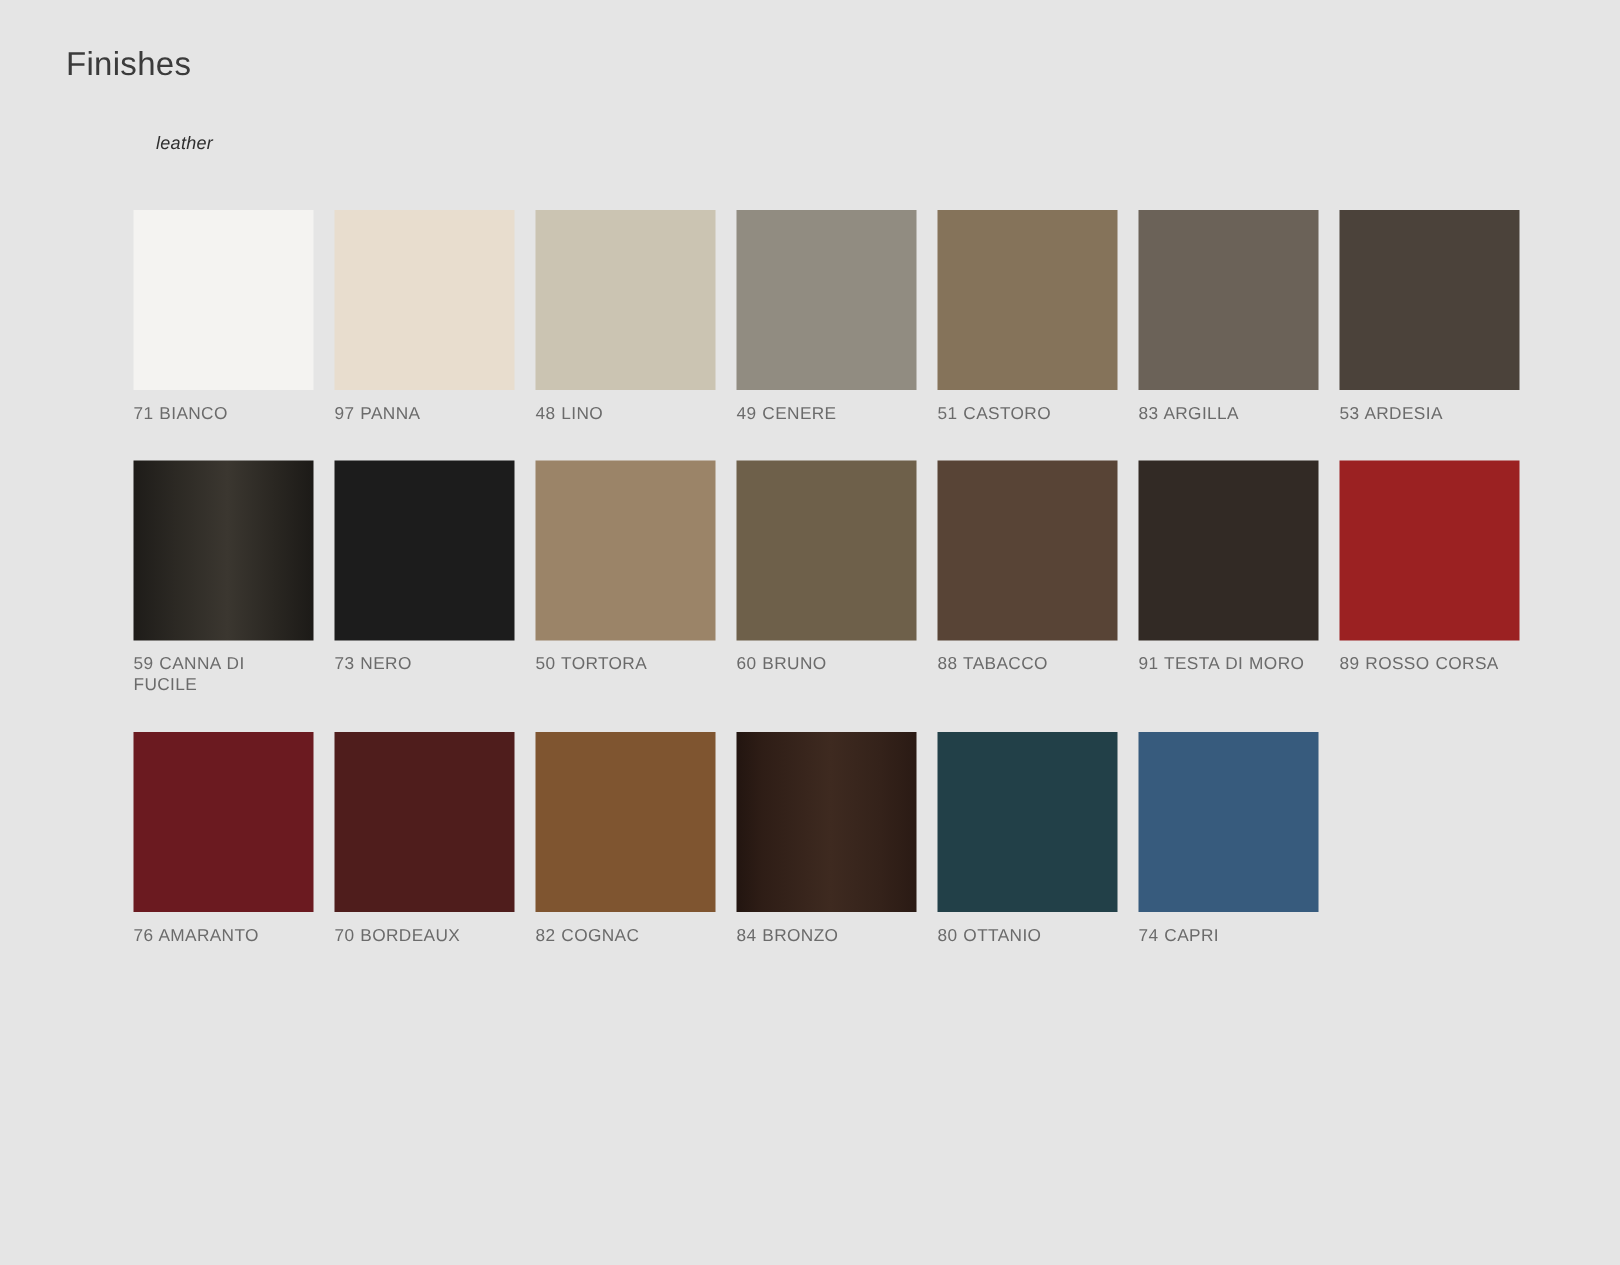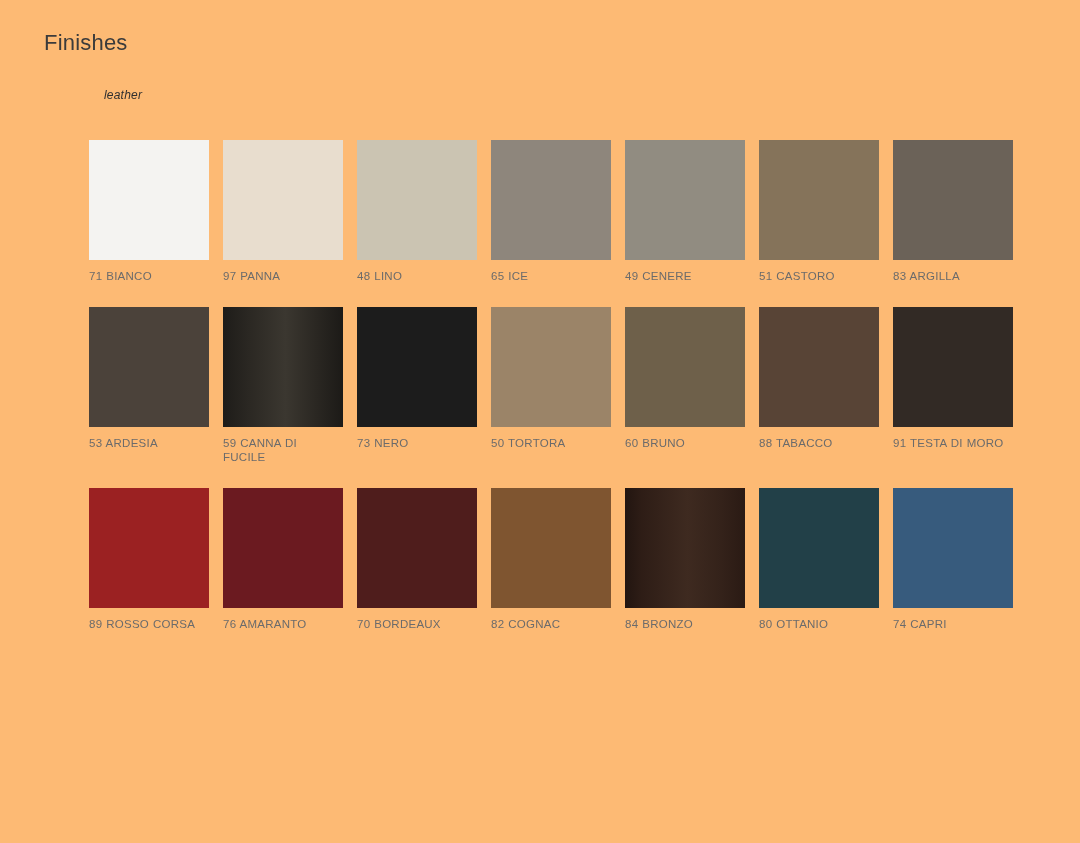--- a/index.html
+++ b/index.html
@@ -11,21 +11,21 @@
     width: 1080px;
     height: 843px;
     font-family: "Liberation Sans", sans-serif;
     -webkit-font-smoothing: antialiased;
     overflow: hidden;
   }
   .page {
     position: relative;
     width: 1080px;
     height: 843px;
-    background: #fdba74;
+    background: #e5e5e5;
   }
   .page-title {
     position: absolute;
     left: 44px;
     top: 30px;
     font-size: 22px;
     font-weight: 400;
     color: #3b3b3b;
     letter-spacing: 0.2px;
     margin: 0;
@@ -87,24 +87,20 @@
       </div>
       <div class="swatch-cell">
         <span class="swatch-chip" style="background: rgb(232, 221, 206);"></span>
         <span class="swatch-label">97 PANNA</span>
       </div>
       <div class="swatch-cell">
         <span class="swatch-chip" style="background: rgb(203, 196, 178);"></span>
         <span class="swatch-label">48 LINO</span>
       </div>
       <div class="swatch-cell">
-        <span class="swatch-chip" style="background: rgb(142, 134, 124);"></span>
-        <span class="swatch-label">65 ICE</span>
-      </div>
-      <div class="swatch-cell">
         <span class="swatch-chip" style="background: rgb(145, 140, 129);"></span>
         <span class="swatch-label">49 CENERE</span>
       </div>
       <div class="swatch-cell">
         <span class="swatch-chip" style="background: rgb(133, 115, 90);"></span>
         <span class="swatch-label">51 CASTORO</span>
       </div>
       <div class="swatch-cell">
         <span class="swatch-chip" style="background: rgb(107, 98, 88);"></span>
         <span class="swatch-label">83 ARGILLA</span>

